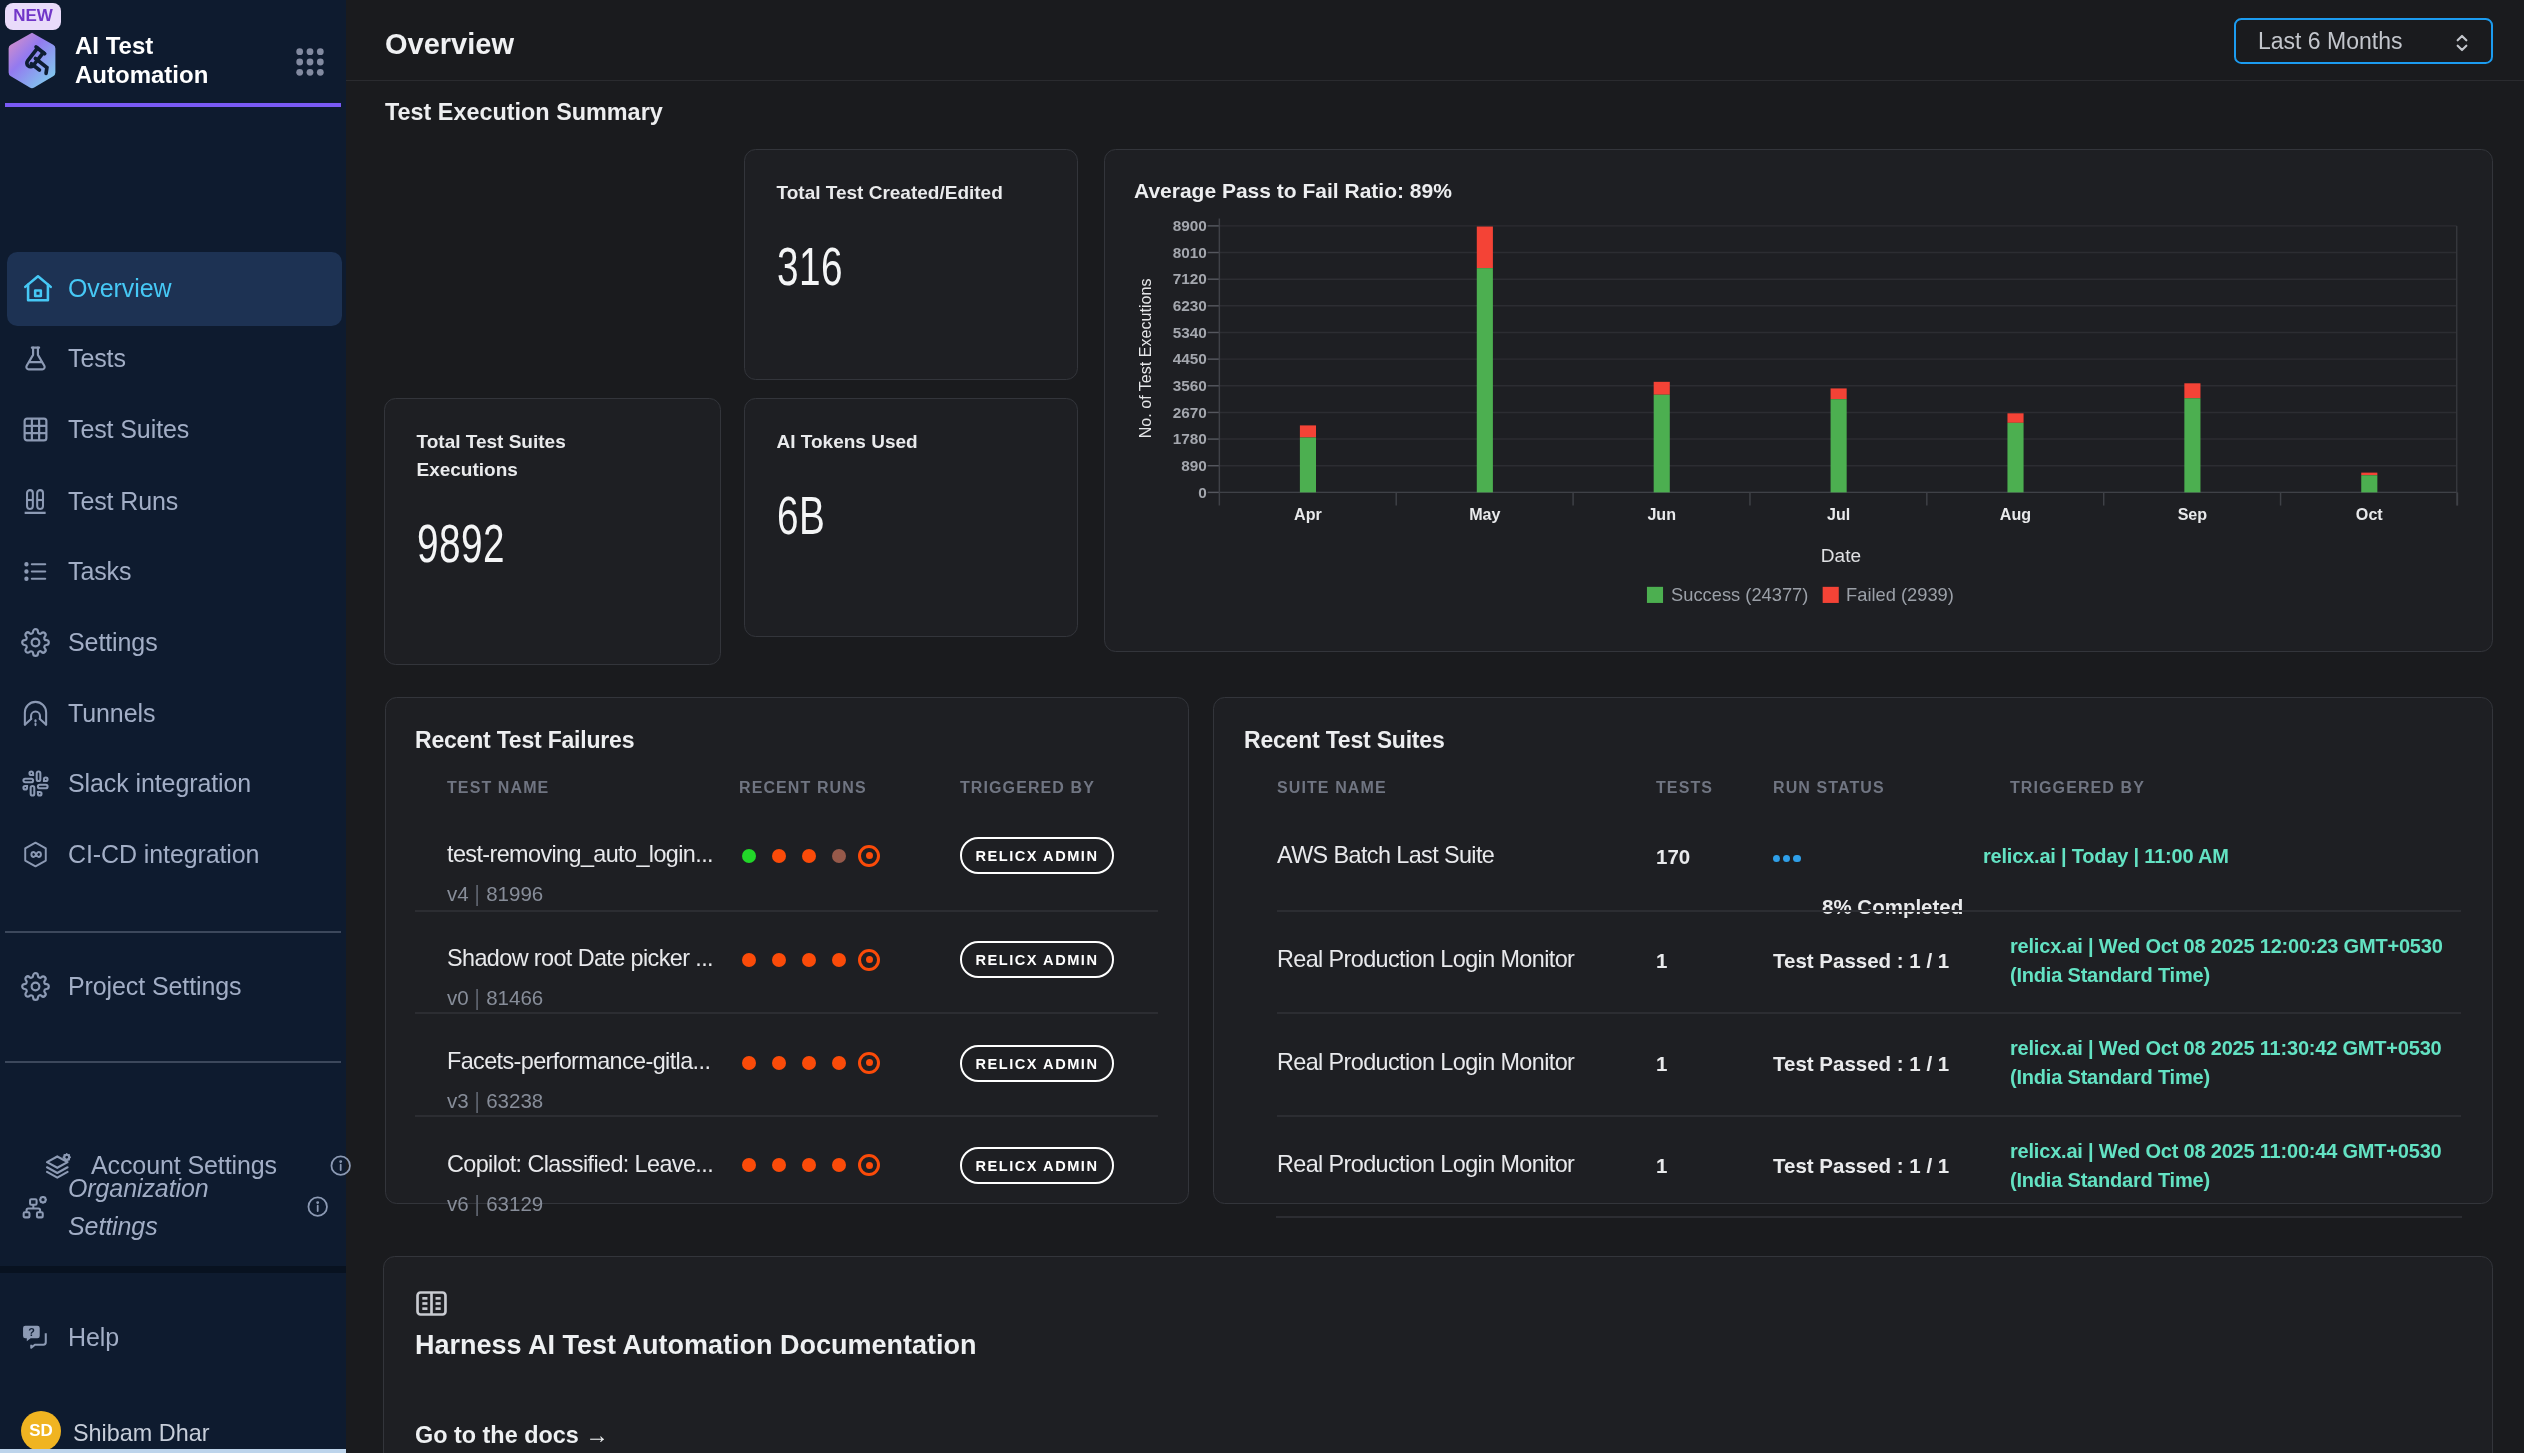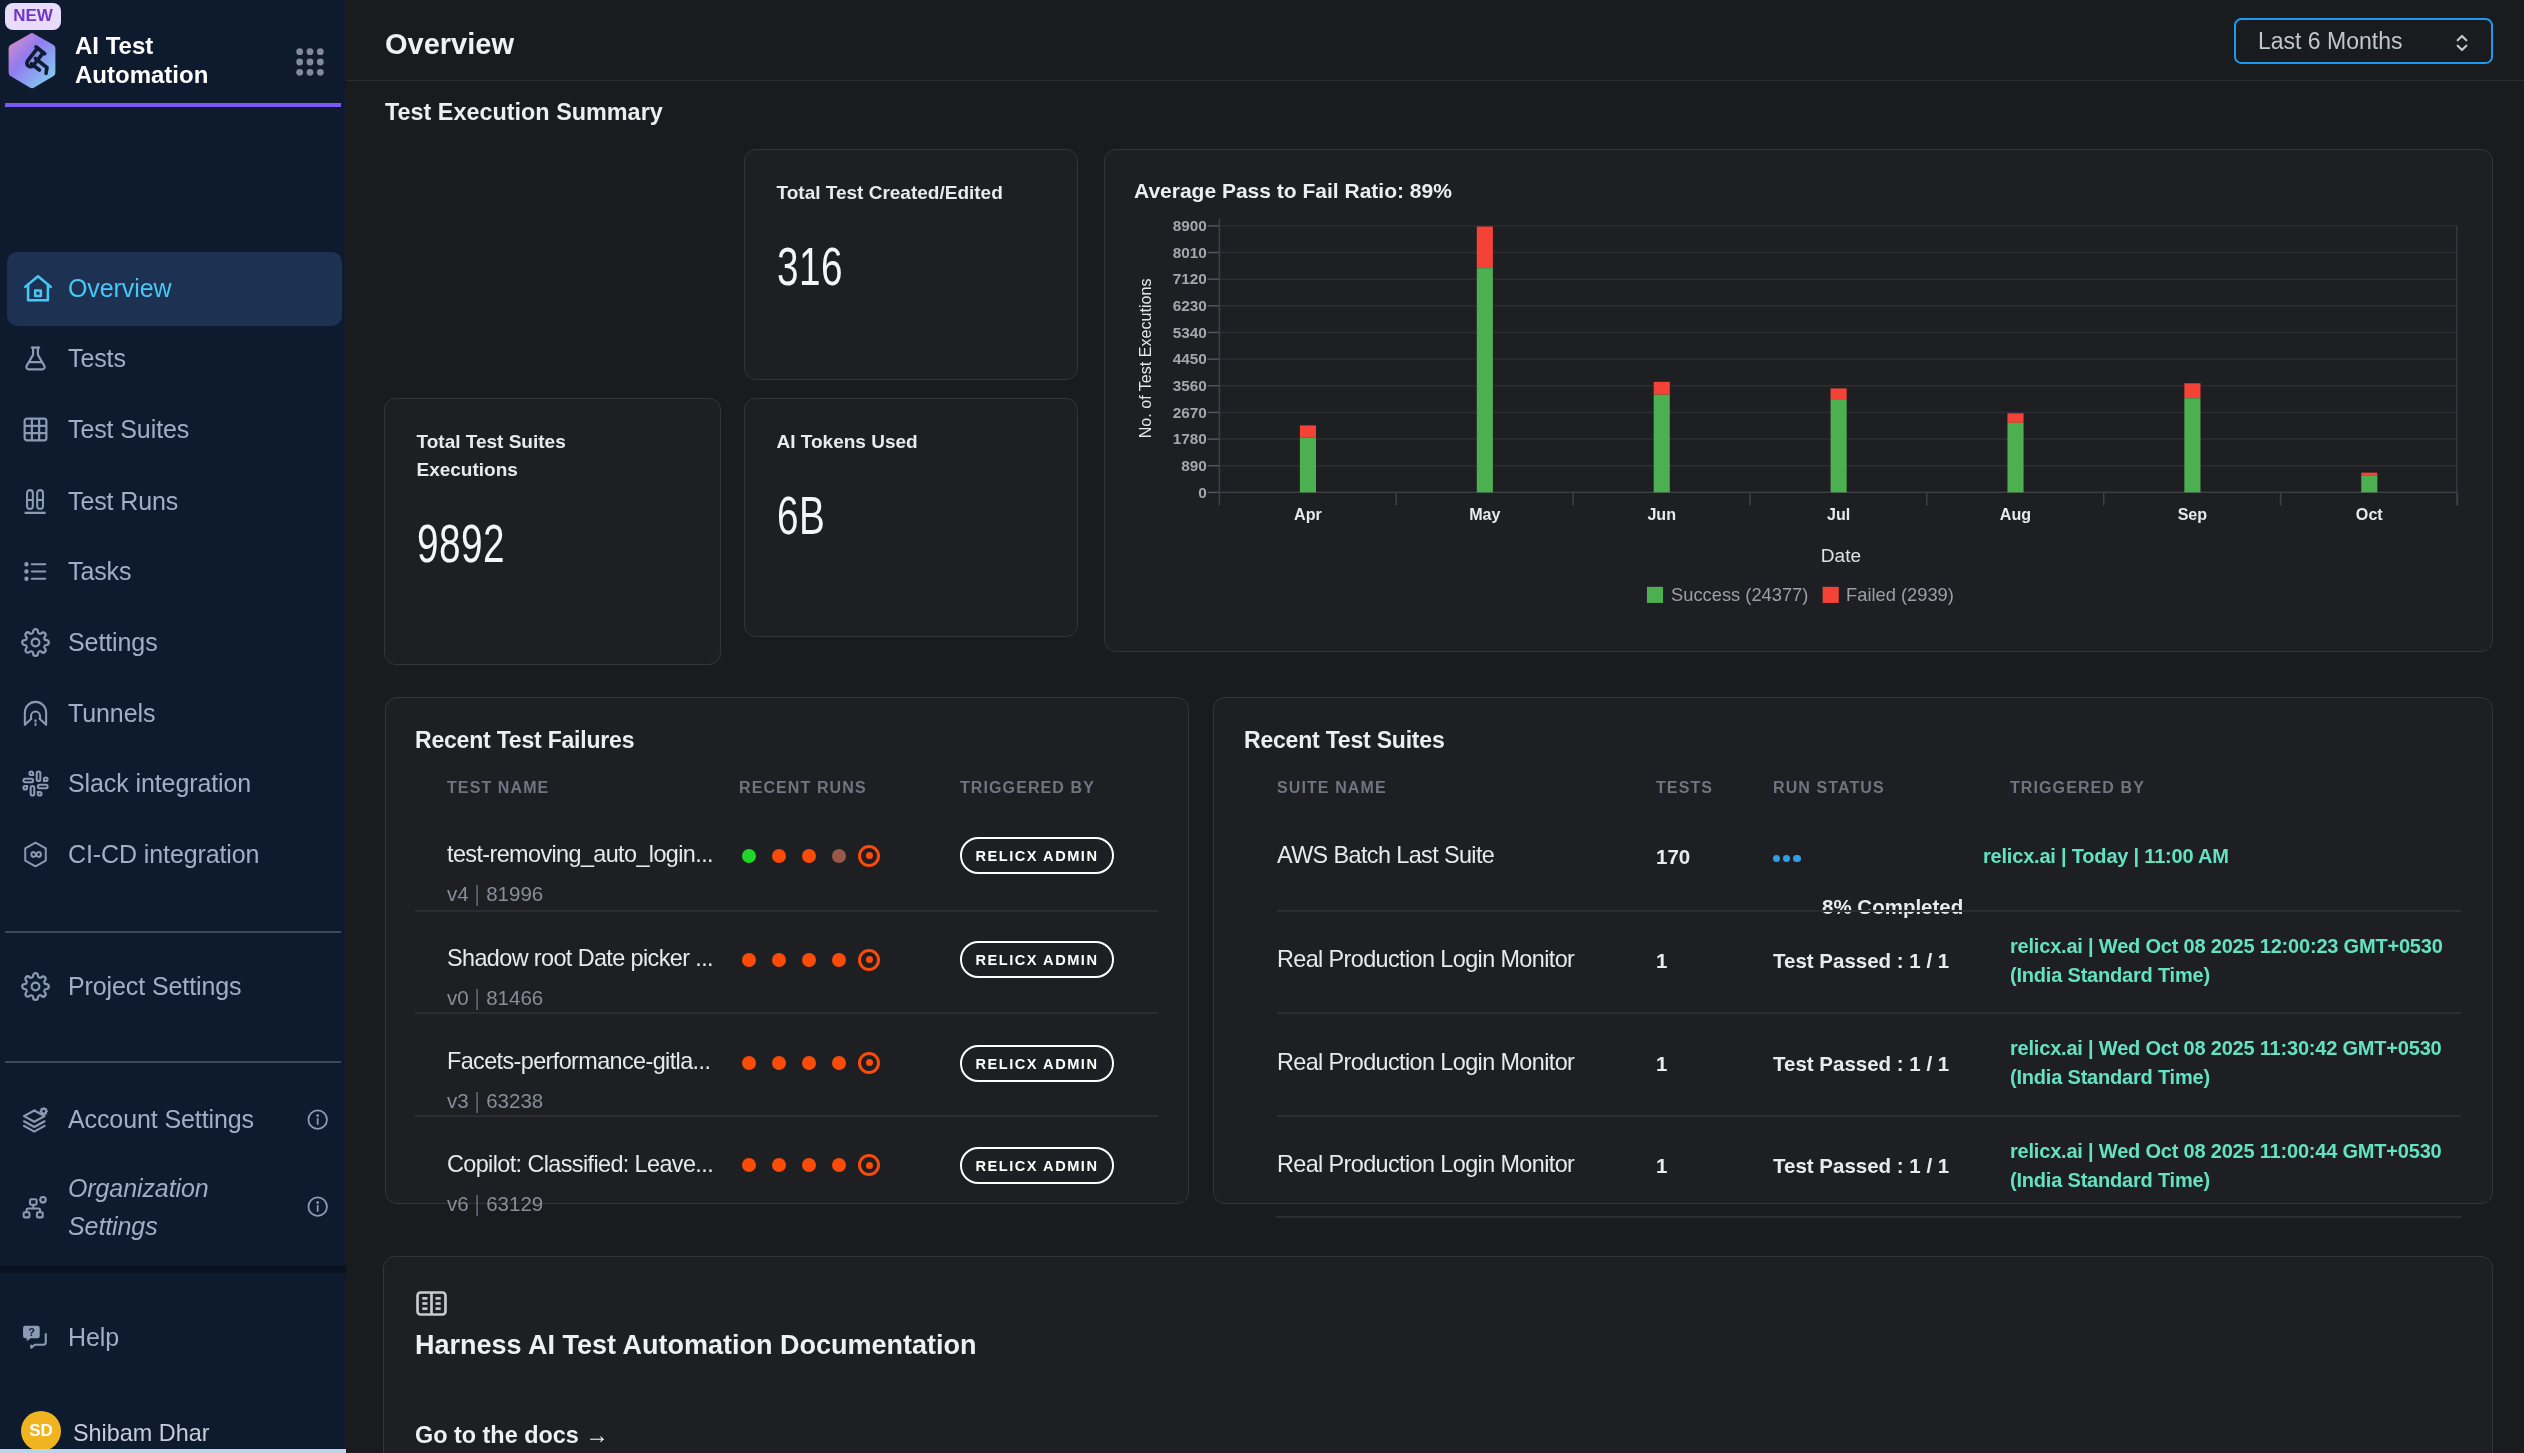--- a/index.html
+++ b/index.html
@@ -372,21 +372,21 @@
       <div class="navitem" style="top:966px;height:41px;">
        <span class="nicon" style="color:#8c9ab4;top:5.9px;width:29px;height:29px;">
           <svg viewBox="0 0 24 24" fill="none" stroke="currentColor" stroke-width="1.8" stroke-linecap="round" stroke-linejoin="round">
             <circle cx="12" cy="12" r="3.2"></circle>
             <path d="M19.4 15a1.7 1.7 0 0 0 .34 1.87l.06.06a2 2 0 1 1-2.83 2.83l-.06-.06a1.7 1.7 0 0 0-1.87-.34 1.7 1.7 0 0 0-1 1.55V21a2 2 0 1 1-4 0v-.09A1.7 1.7 0 0 0 9 19.4a1.7 1.7 0 0 0-1.87.34l-.06.06a2 2 0 1 1-2.83-2.83l.06-.06a1.7 1.7 0 0 0 .34-1.87 1.7 1.7 0 0 0-1.55-1H3a2 2 0 1 1 0-4h.09A1.7 1.7 0 0 0 4.6 9a1.7 1.7 0 0 0-.34-1.87l-.06-.06a2 2 0 1 1 2.83-2.83l.06.06a1.7 1.7 0 0 0 1.87.34H9a1.7 1.7 0 0 0 1-1.55V3a2 2 0 1 1 4 0v.09a1.7 1.7 0 0 0 1 1.55 1.7 1.7 0 0 0 1.87-.34l.06-.06a2 2 0 1 1 2.83 2.83l-.06.06a1.7 1.7 0 0 0-.34 1.87v.05a1.7 1.7 0 0 0 1.55 1H21a2 2 0 1 1 0 4h-.09a1.7 1.7 0 0 0-1.55 1z"></path>
           </svg>
         </span>
        <span class="nlabel" style="color:#a2aec6;line-height:normal;">Project Settings</span>
 
      </div>
-      <div class="navitem" style="top:1099px;height:41px;">
+      <div class="navitem" style="top:1145px;height:41px;margin-left:23px;">
        <span class="nicon" style="color:#8c9ab4;top:5.9px;width:29px;height:29px;">
           <svg viewBox="0 0 24 24" fill="none" stroke="currentColor" stroke-width="1.8" stroke-linecap="round" stroke-linejoin="round">
             <path d="m2.5 13.5 8.5 4.7 8.5-4.7"></path>
             <path d="m2.5 17.3 8.5 4.7 8.5-4.7"></path>
             <path d="m11 4.5-8.5 4.7 8.5 4.7 8.5-4.7z"></path>
             <circle cx="18.8" cy="5.2" r="2.1"></circle>
             <path d="M18.8 2.3v1M18.8 7.1v1M15.9 5.2h1M20.7 5.2h1M16.8 3.2l.7.7M20.1 6.5l.7.7M20.8 3.2l-.7.7M17.5 6.5l-.7.7" stroke-width="1.3"></path>
           </svg>
         </span>
        <span class="nlabel" style="color:#a2aec6;line-height:normal;">Account Settings</span>

